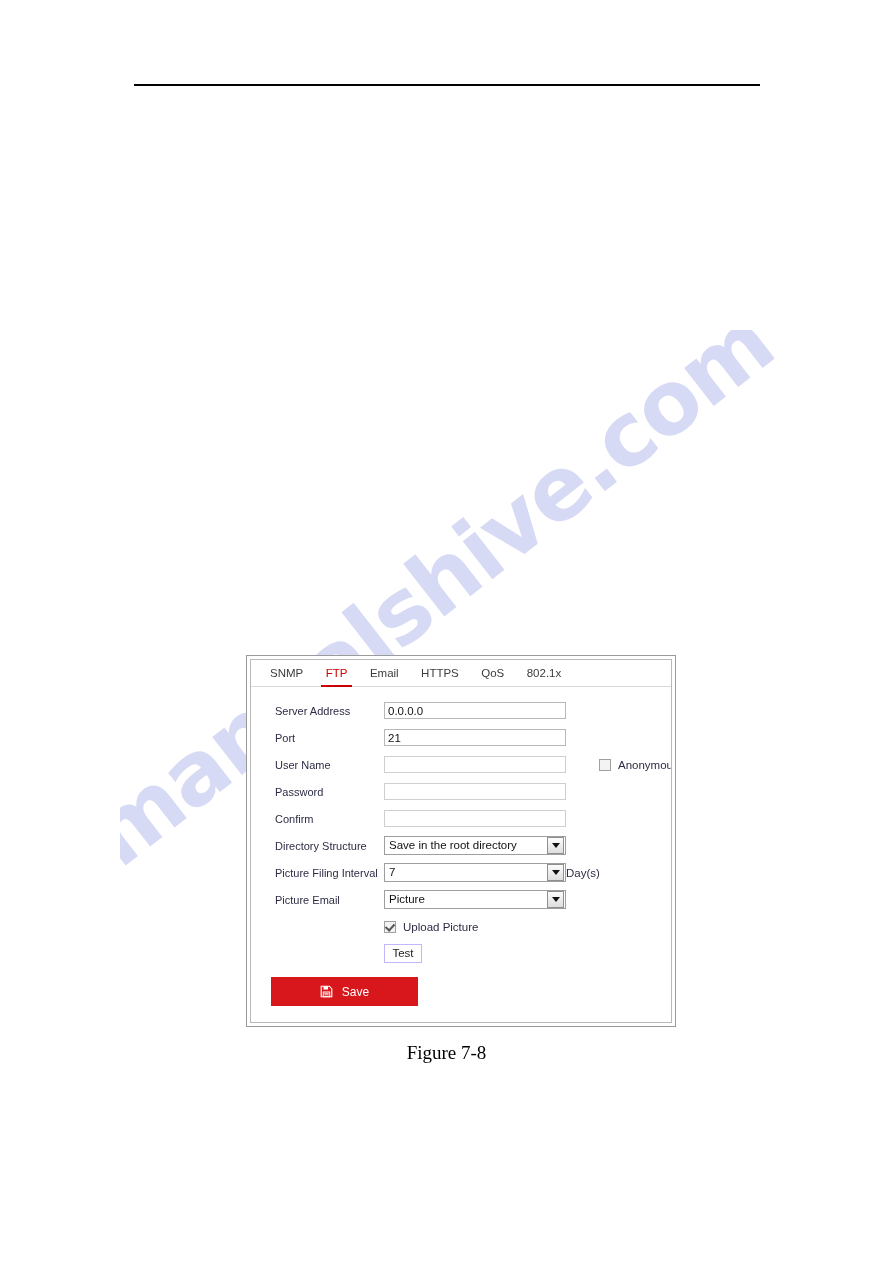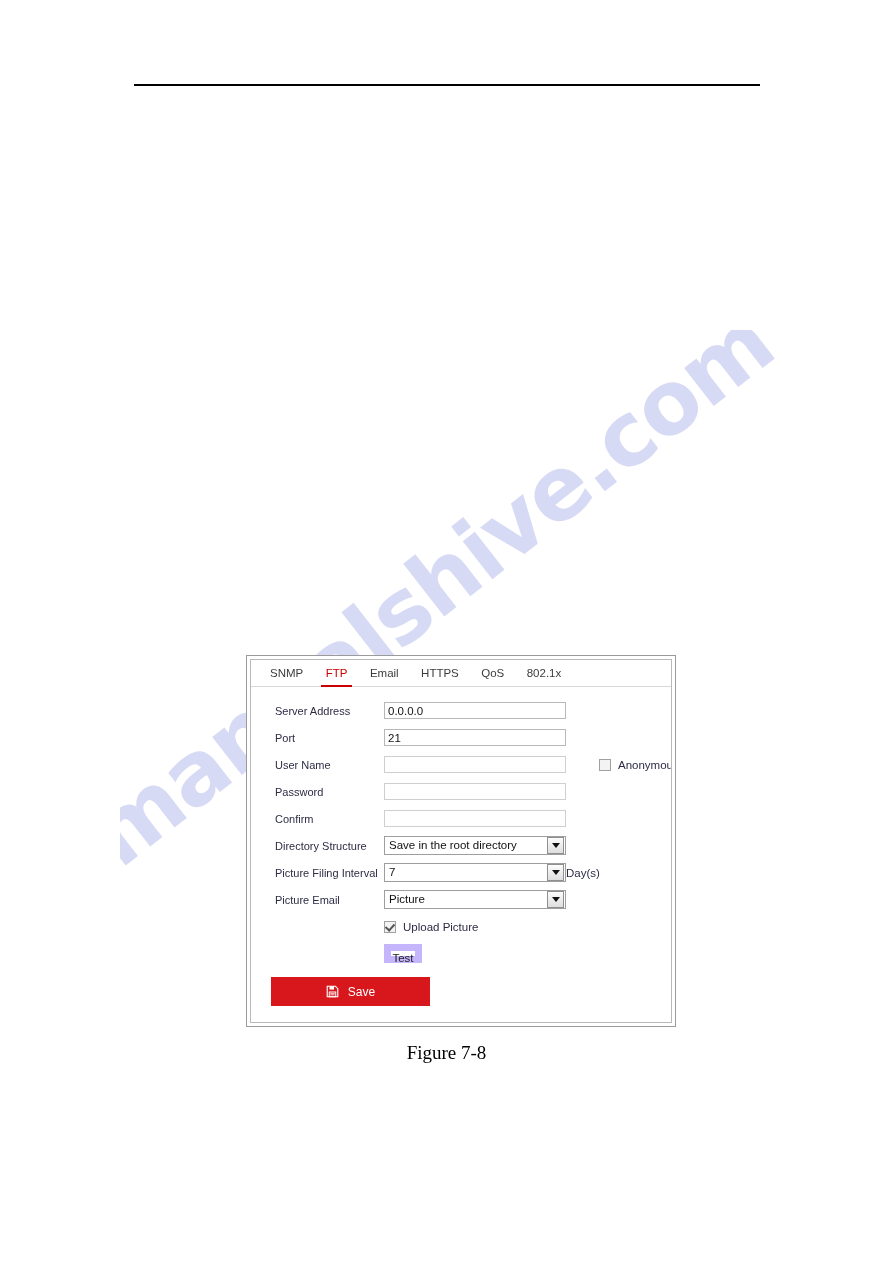--- a/index.html
+++ b/index.html
@@ -238,35 +238,35 @@
     display: flex;
     align-items: center;
   }
 
   
   .row-ctrl-only .spacer { width: 133px; }
 
   .test-btn {
     width: 38px;
     height: 19px;
-    border: 7px solid #c4b5fd;
+    border: 1px solid #c4b5fd;
     background: #ffffff;
     font-size: 11.5px;
     font-family: "Liberation Sans", sans-serif;
     color: #222;
     cursor: pointer;
     line-height: 15px;
     padding: 0;
   }
 
   .save-btn {
     position: absolute;
     left: 20px;
     bottom: 16px;
-    width: 159px;
+    width: 147px;
     height: 29px;
     background: #d7171b;
     border: none;
     color: #ffffff;
     font-size: 12px;
     font-family: "Liberation Sans", sans-serif;
     display: flex;
     align-items: center;
     justify-content: center;
     cursor: pointer;

